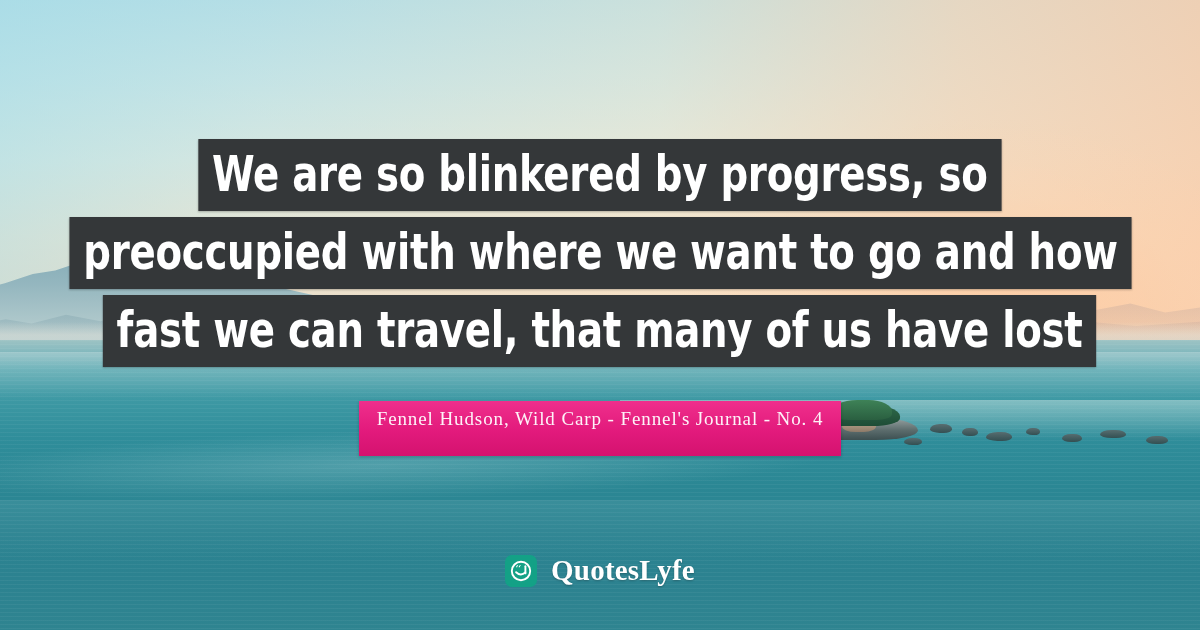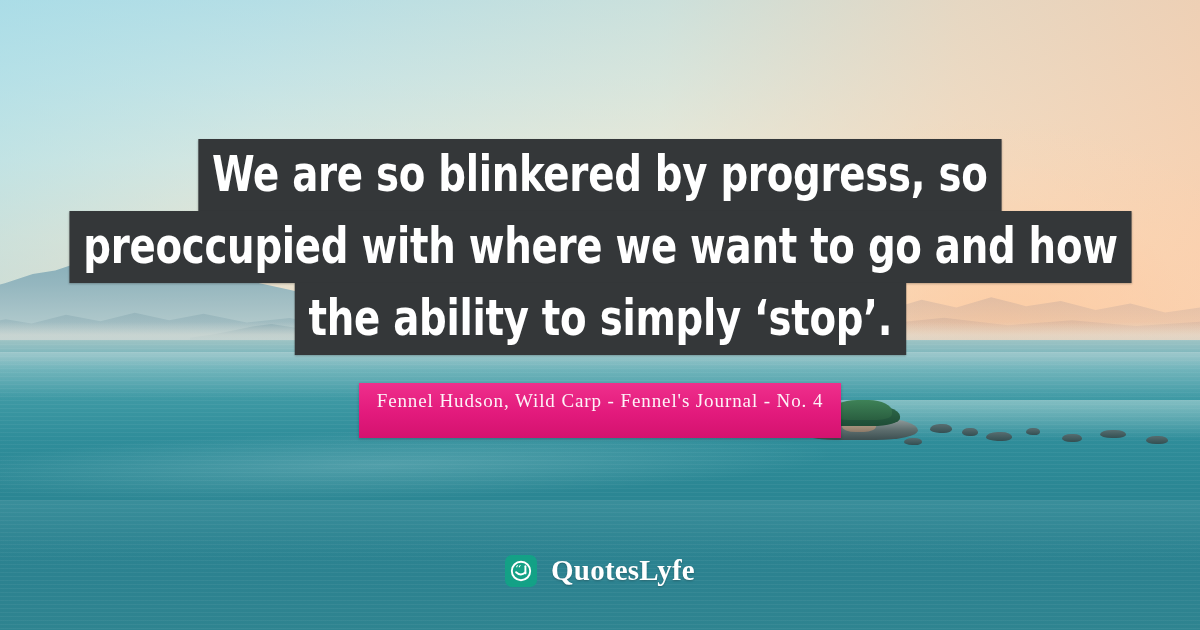--- a/index.html
+++ b/index.html
@@ -170,21 +170,21 @@
     font-weight:700;
     font-size:50px;
     line-height:1.0;
     letter-spacing:-0.3px;
     padding:10px 16px 12px 16px;
     white-space:nowrap;
     transform:scaleX(0.86);
     transform-origin:center;
     box-shadow:0 1px 2px rgba(0,0,0,0.25);
   }
-  .qline-wrap { }
+  .qline-wrap { margin-bottom:6px; }
 
   .attribution {
     display:inline-block;
     background:#e61e7f;
     background:linear-gradient(to bottom,#ef2f8c 0%, #e21a7c 55%, #d4126f 100%);
     color:#fdf3f8;
     font-family:"Liberation Serif","DejaVu Serif", serif;
     font-size:19px;
     letter-spacing:0.9px;
     padding:7px 18px 26px 18px;
@@ -251,21 +251,21 @@
   </div>
 
   <div class="quote-lines" style="top:139px;">
     <div class="qline-wrap">
       <span class="qline">We are so blinkered by progress, so</span>
     </div>
     <div class="qline-wrap">
       <span class="qline">preoccupied with where we want to go and how</span>
     </div>
     <div class="qline-wrap">
-      <span class="qline">the ability to simply ‘stop’.</span>
+      <span class="qline">fast we can travel, that many of us have lost</span>
     </div>
 
     <div class="attr-row">
       <span class="attribution">Fennel Hudson, Wild Carp - Fennel's Journal - No. 4</span>
     </div>
   </div>
 
   <div class="logo-row">
     <span class="logo-mark">
       <svg width="24" height="24" viewBox="0 0 24 24" aria-hidden="true">

